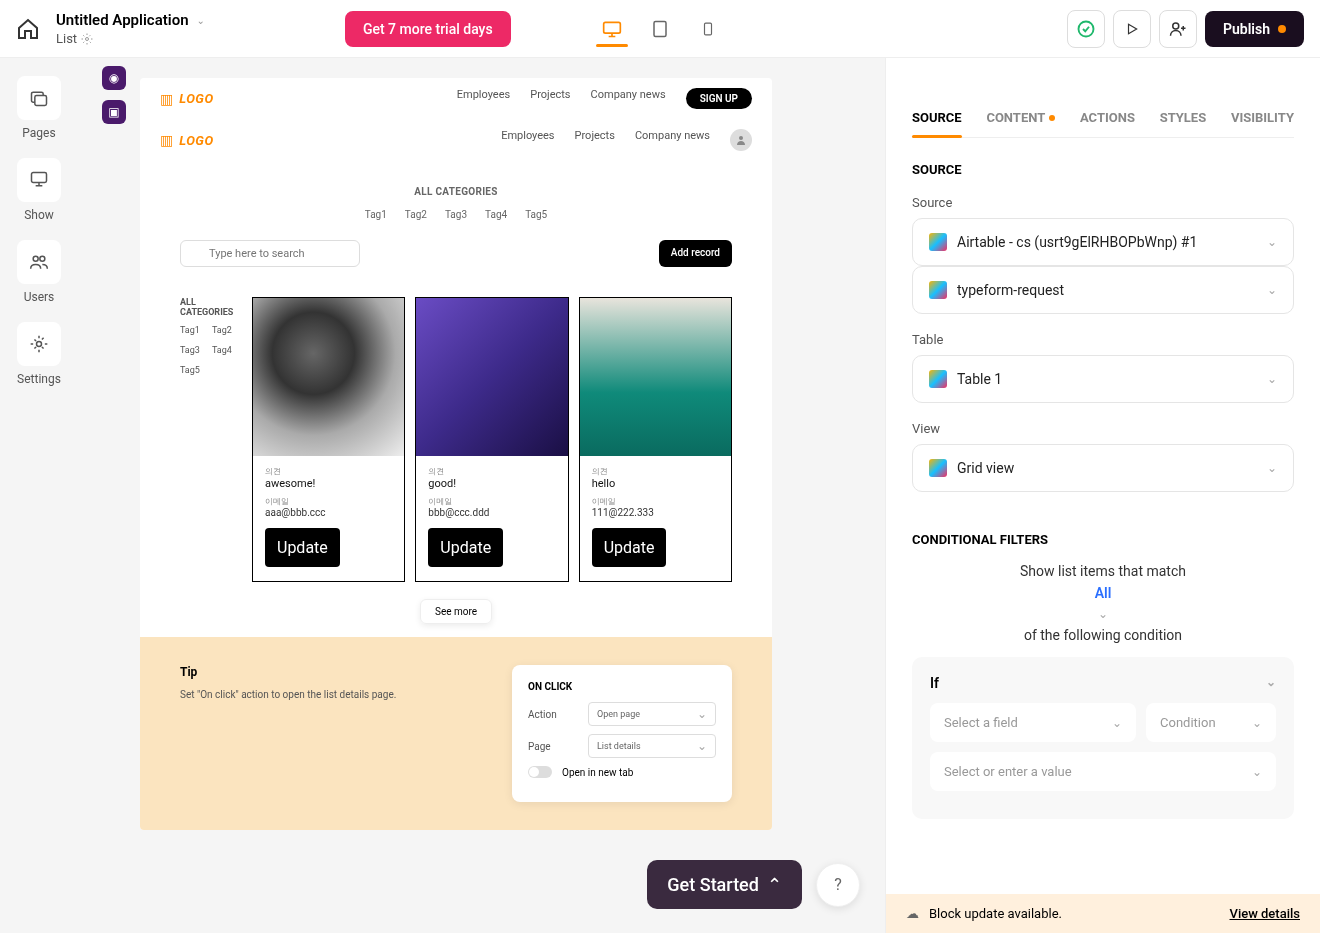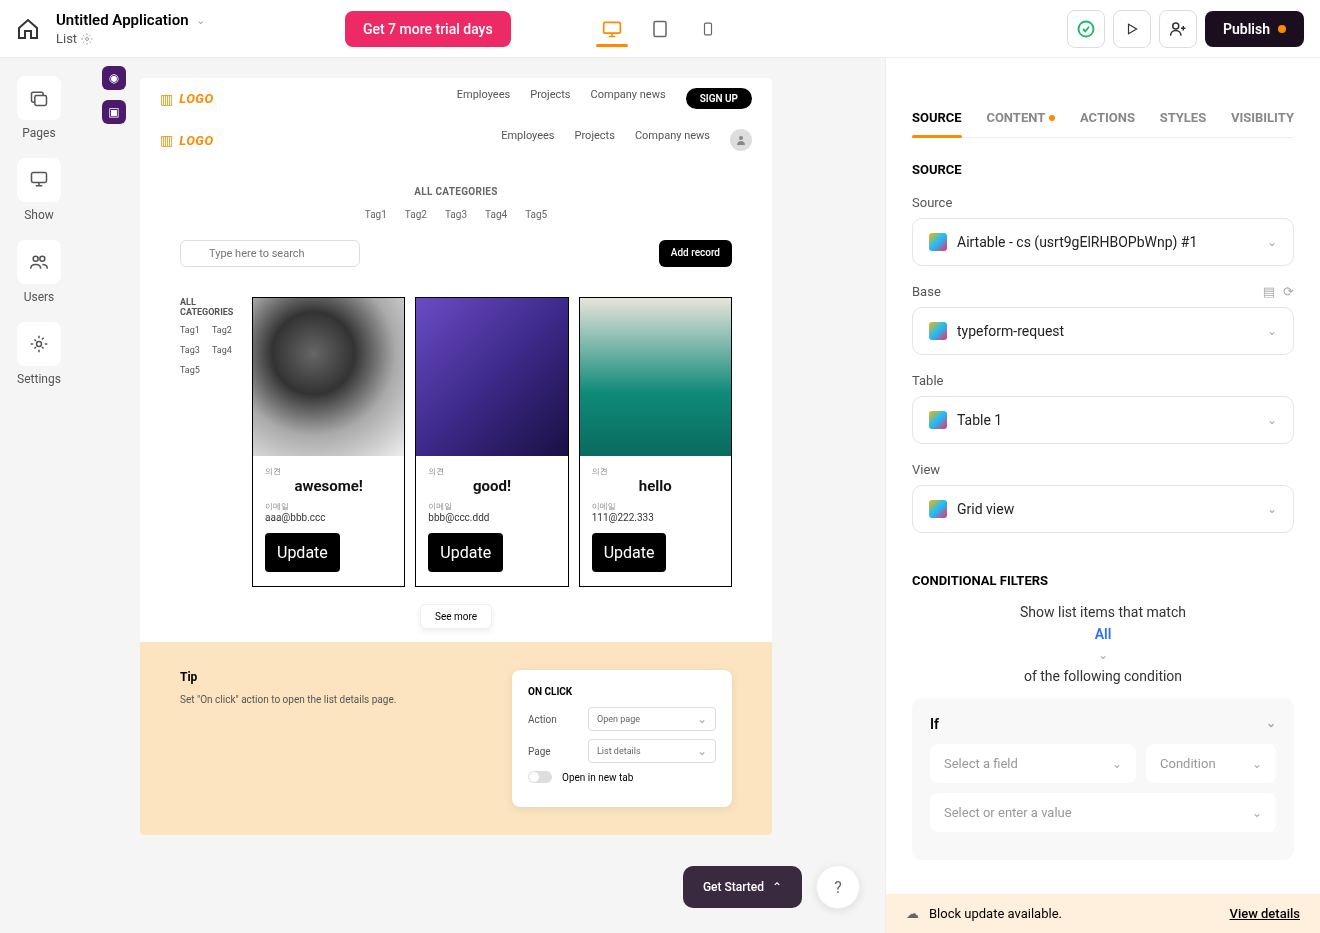--- a/index.html
+++ b/index.html
@@ -62,21 +62,21 @@
 .side-tags span { cursor:pointer; }
 
 .cards { flex:1; display:flex; gap:10px; }
 .card { flex:1; border:1px solid #000000; border-radius:0; overflow:hidden; background:#fff; }
 .card-img { height:158px; background:#ccc; }
 .card-img.i1 { background: radial-gradient(circle at 40% 35%, #666 0%, #333 30%, #aaa 60%, #eee 100%); }
 .card-img.i2 { background: linear-gradient(135deg, #6a4cc4 0%, #3d2a8a 50%, #1a0f44 100%); }
 .card-img.i3 { background: linear-gradient(180deg, #e8e4dc 0%, #0f8a7a 60%, #0a6b5f 100%); }
 .card-body { padding:10px 12px 14px; }
 .card-lbl { font-size:8px; color:#888; }
-.card-val { font-size:15px; font-weight:700; color:#111; margin-bottom:6px;text-align:center; }
+.card-val { font-size:11px; font-weight:400; color:#111; margin-bottom:6px; }
 .card-val2 { font-size:10px; color:#333; }
 .upd-btn { background:#000; color:#fff; border-radius:4px; padding:10px 12px; font-size:16px; cursor:pointer; display:inline-block; margin-top:10px;text-align:right; }
 
 .see-more { text-align:center; padding:18px 0; }
 .see-more-btn { background:#fff; border:1px solid #eee; border-radius:6px; padding:6px 14px; font-size:10px; cursor:pointer; box-shadow:0 2px 6px rgba(0,0,0,0.08); }
 
 .tip-section { background:#fbe4bf; padding:28px 40px; display:flex; gap:40px; border-radius:0 0 4px 4px; }
 .tip-left { flex:1; }
 .tip-h { font-weight:700; font-size:12px; margin-bottom:10px; }
 .tip-txt { font-size:10px; color:#555; }
@@ -119,21 +119,21 @@
 .cond-row { display:flex; gap:10px; margin-bottom:10px; }
 .cond-sel { flex:1; background:#fff; border-radius:8px; padding:12px 14px; display:flex; align-items:center; justify-content:space-between; font-size:13px; color:#999; cursor:pointer; }
 .cond-sel.small { flex:0 0 130px; }
 
 .update-banner { position:absolute; bottom:0; left:0; right:0; background:#fff0dd; padding:12px 20px; display:flex; align-items:center; gap:10px; font-size:13px; }
 .banner-ic { color:#666; }
 .view-det { margin-left:auto; text-decoration:underline; cursor:pointer; font-weight:500; }
 
 
 .float-bottom { position:fixed; bottom:24px; right:460px; display:flex; gap:14px; align-items:center; }
-.get-started { background:#3a2a3f; color:#fff; border-radius:10px; padding:14px 20px; display:flex; align-items:center; gap:8px; cursor:pointer; font-size:12px; font-weight:500; }
+.get-started { background:#3a2a3f; color:#fff; border-radius:10px; padding:14px 20px; display:flex; align-items:center; gap:8px; cursor:pointer; font-size:18px; font-weight:500; }
 .help-btn { width:44px; height:44px; background:#fff; border-radius:50%; border:1px solid #eee; display:flex; align-items:center; justify-content:center; cursor:pointer; color:#666; box-shadow:0 2px 8px rgba(0,0,0,0.1); }
 </style>
 </head>
 <body>
 
 <div class="topbar">
   <svg class="home-icon" viewBox="0 0 24 24" fill="none" stroke="currentColor" stroke-width="2">
       <path d="M3 11 L12 3 L21 11 V21 H15 V14 H9 V21 H3 Z"></path>
     </svg>
   <div class="app-title-wrap">
@@ -386,27 +386,20 @@
 
     <div class="field-lbl">
         <span>Source</span>
       </div>
     <div class="sel-box">
       <span class="sel-ic-airtable"></span>
       <span class="sel-txt">Airtable - cs (usrt9gElRHBOPbWnp) #1</span>
       <span class="chev">⌄</span>
     </div>
 
-    <div class="field-lbl">
-      <span>Base</span>
-      <span class="field-icons">
-        <span>▤</span>
-        <span>⟳</span>
-      </span>
-    </div>
     <div class="sel-box">
       <span class="sel-ic-airtable"></span>
       <span class="sel-txt">typeform-request</span>
       <span class="chev">⌄</span>
     </div>
 
     <div class="field-lbl">
         <span>Table</span>
       </div>
     <div class="sel-box">

